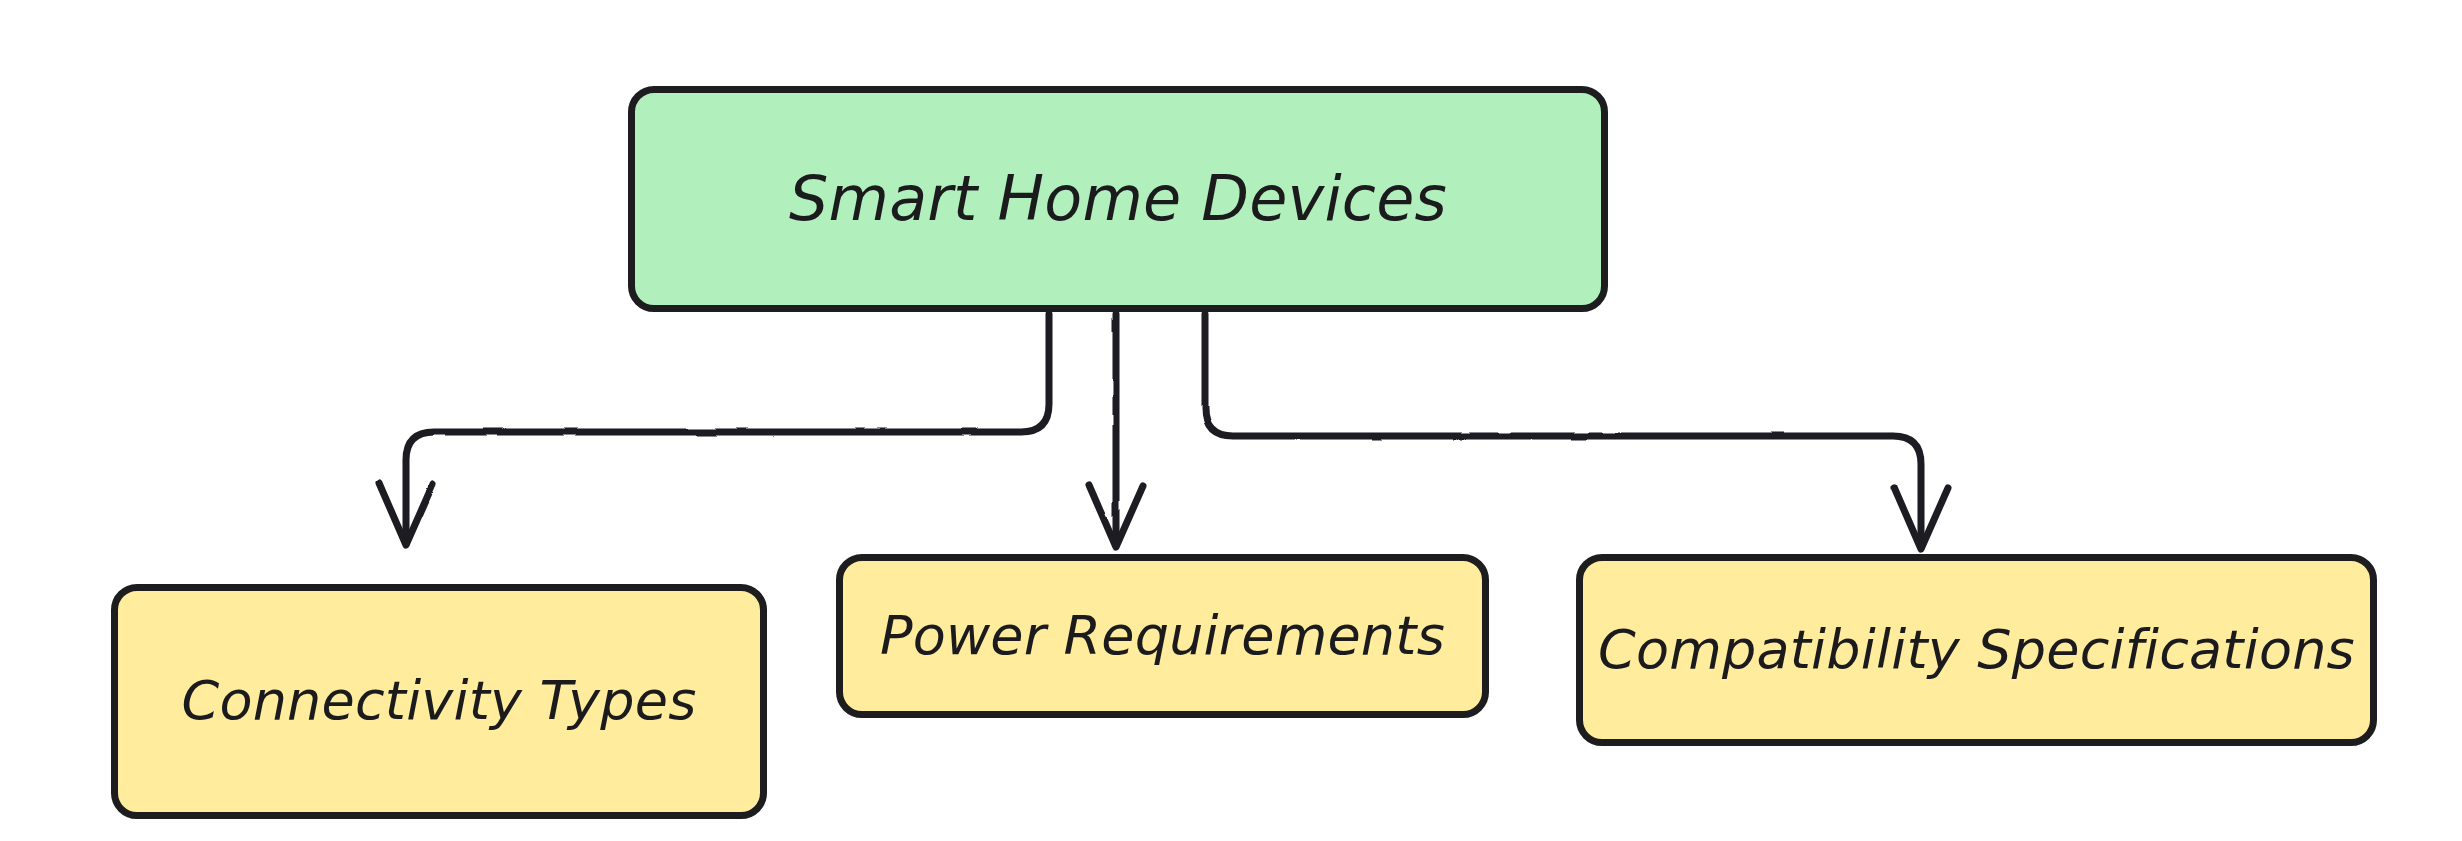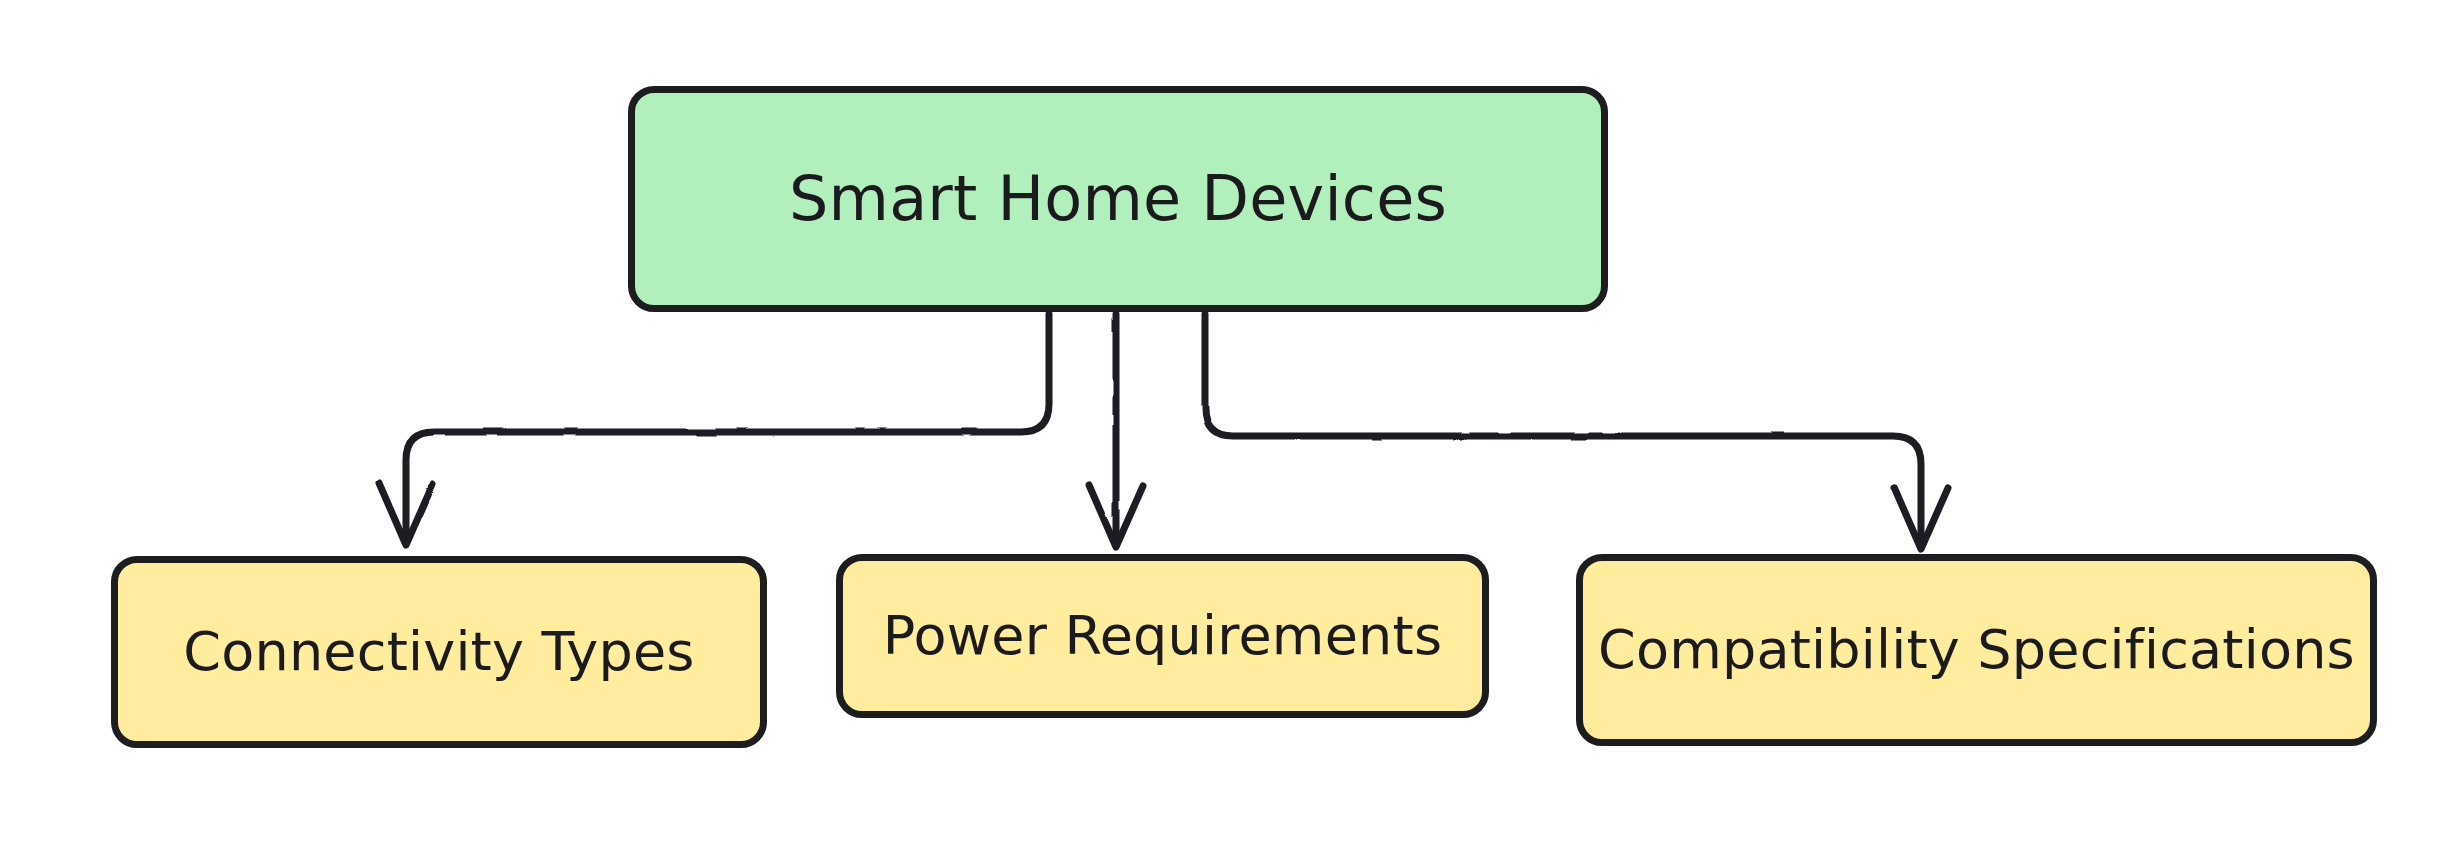--- a/index.html
+++ b/index.html
@@ -77,21 +77,21 @@
     height: 192px;
     background: #ffec9c;
   }
   .child-label {
     font-size: 54px;
   }
 </style>
 </head>
 <body>
 
-<div id="diagram-root" style="background: rgb(255, 255, 255);">
+<div id="diagram-root" style="background: rgb(255, 255, 255); font-style: italic;">
 
   <svg id="edge-layer" viewBox="0 0 2462 841" width="2462" height="841" xmlns="http://www.w3.org/2000/svg">
     <defs>
       <filter id="rough" x="-20%" y="-20%" width="140%" height="140%">
         <feTurbulence type="fractalNoise" baseFrequency="0.022" numOctaves="2" seed="7" result="noise"></feTurbulence>
         <feDisplacementMap in="SourceGraphic" in2="noise" scale="2.4" xChannelSelector="R" yChannelSelector="G"></feDisplacementMap>
       </filter>
     </defs>
 
     <g filter="url(#rough)" fill="none" stroke="#1d1d20" stroke-width="7" stroke-linecap="round" stroke-linejoin="round">
@@ -105,21 +105,21 @@
 
       <path d="M 1205 314 L 1205 408 Q 1205 436 1233 436 L 1893 436 Q 1921 436 1921 464 L 1921 544"></path>
       <path d="M 1894 487 L 1921 549 L 1948 488"></path>
     </g>
   </svg>
 
   <div class="node" id="node-root" style="left: 628px; top: 86px; width: 980px; height: 226px; background: rgb(177, 240, 188); border-color: rgb(29, 29, 32);">
     <span class="node-label" style="color: rgb(27, 27, 30);">Smart Home Devices</span>
   </div>
 
-  <div class="node" id="node-connectivity" style="left: 111px; top: 556px; width: 656px; height: 192px; background: rgb(255, 236, 156); border-color: rgb(29, 29, 32);">
+  <div class="node" id="node-connectivity" style="left: 111px; top: 584px; width: 656px; height: 235px; background: rgb(255, 236, 156); border-color: rgb(29, 29, 32);">
     <span class="node-label child-label" style="color: rgb(27, 27, 30);">Connectivity Types</span>
   </div>
 
   <div class="node" id="node-power" style="left: 836px; top: 554px; width: 653px; height: 164px; background: rgb(255, 236, 156); border-color: rgb(29, 29, 32);">
     <span class="node-label child-label" style="color: rgb(27, 27, 30);">Power Requirements</span>
   </div>
 
   <div class="node" id="node-compatibility" style="left: 1576px; top: 554px; width: 801px; height: 192px; background: rgb(255, 236, 156); border-color: rgb(29, 29, 32);">
     <span class="node-label child-label" style="color: rgb(27, 27, 30);">Compatibility Specifications</span>
   </div>

